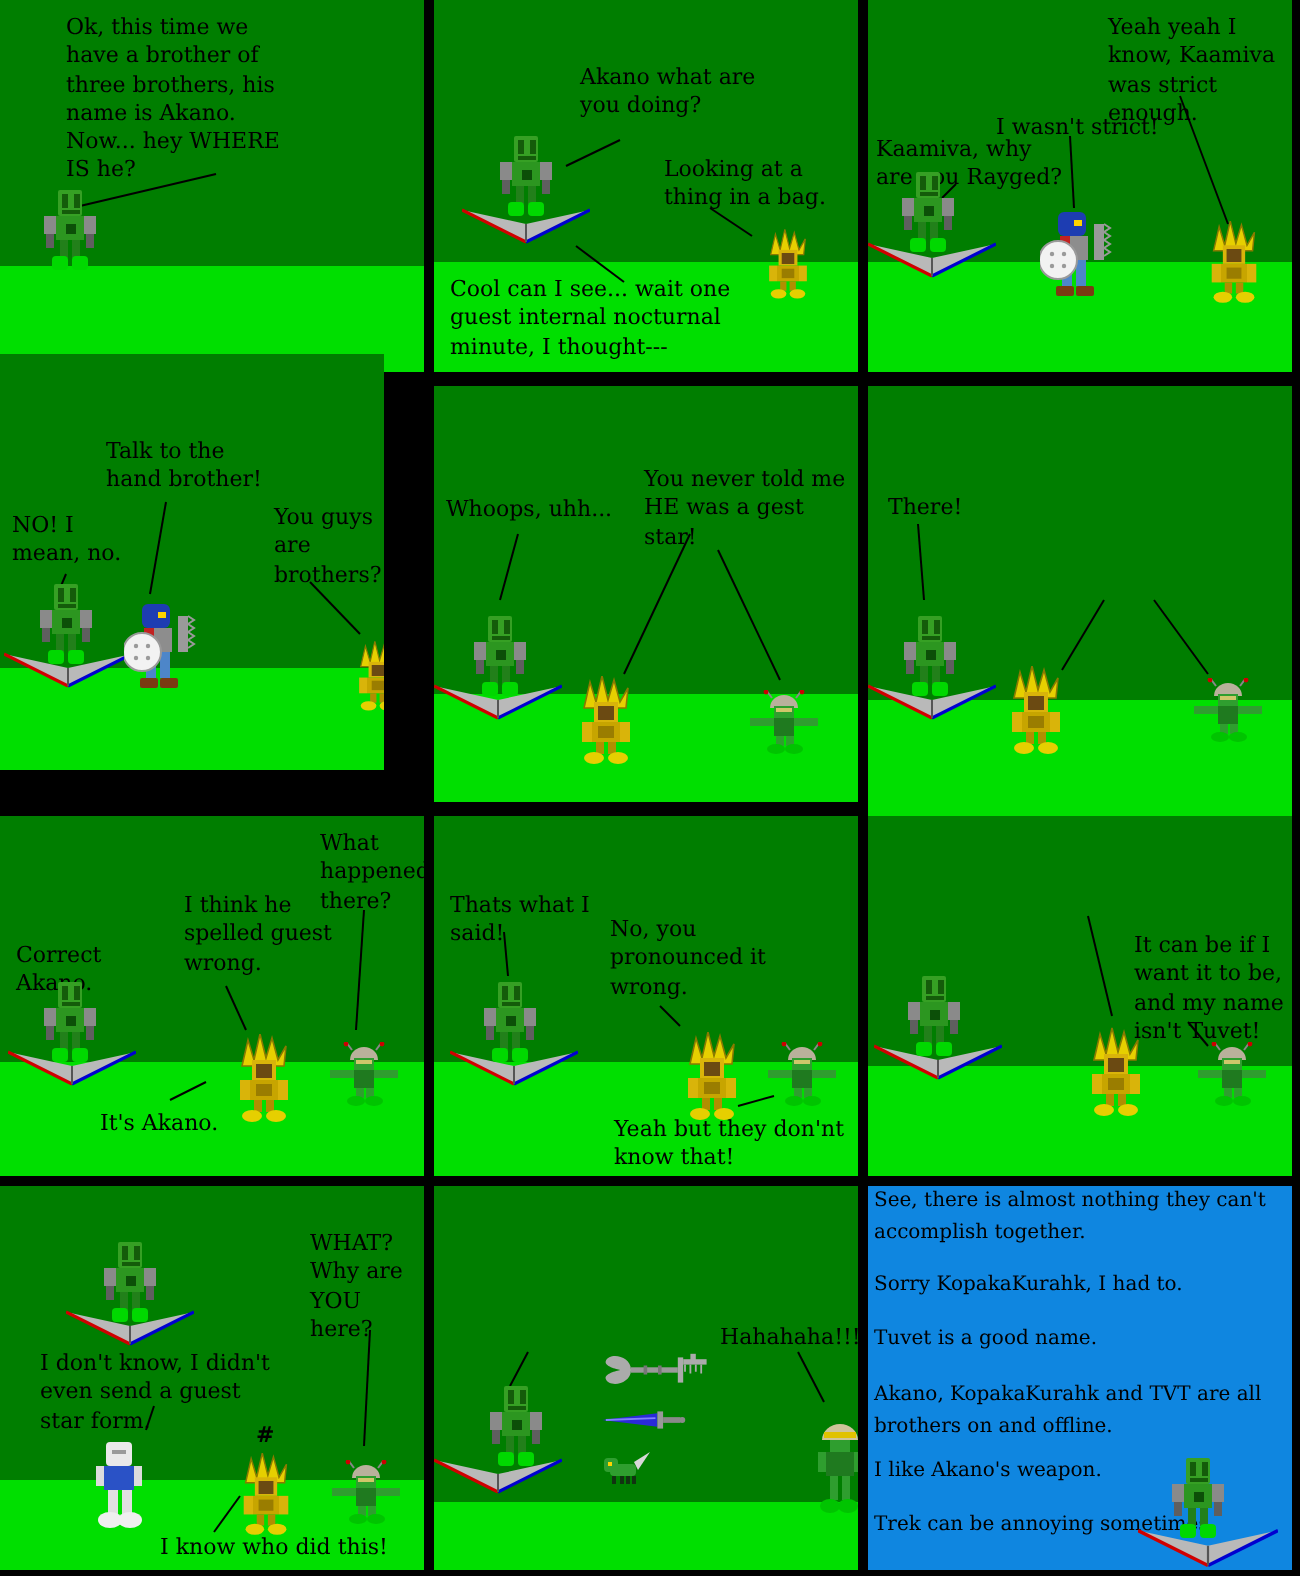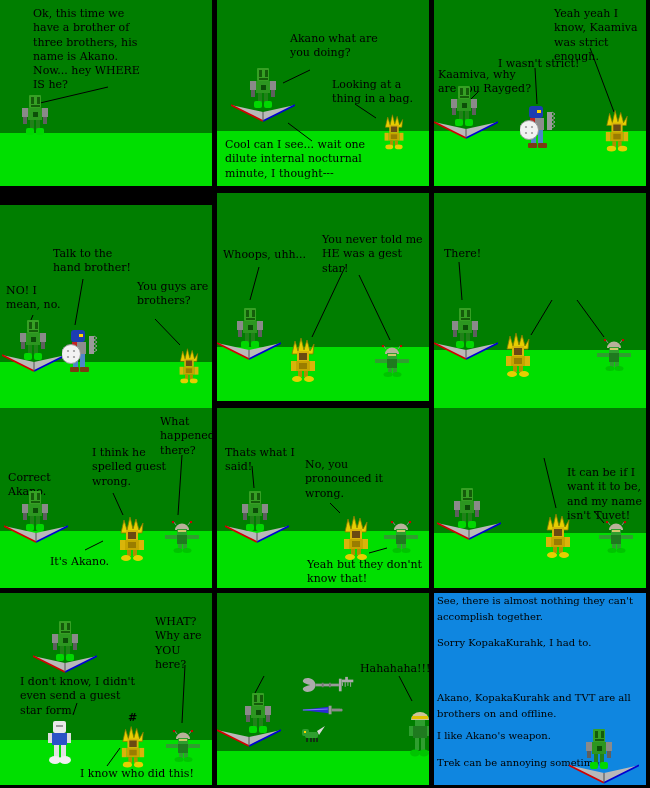--- a/index.html
+++ b/index.html
@@ -164,21 +164,21 @@
     <svg class="lines" width="212" height="186">
       <line x1="93" y1="70" x2="66" y2="83"></line>
       <line x1="138" y1="104" x2="159" y2="118"></line>
       <line x1="95" y1="141" x2="71" y2="123"></line>
     </svg>
     <div class="speech" style="left:73px;top:32px">Akano what are
 you doing?</div>
     <div class="speech" style="left:115px;top:78px">Looking at a
 thing in a bag.</div>
     <div class="speech" style="left:8px;top:138px">Cool can I see... wait one
-dilute internal nocturnal
+guest internal nocturnal
 minute, I thought---</div>
     <svg class="sprite" width="64" height="18" style="left:14px;top:104px">
         <use href="#glider"></use>
       </svg>
     <svg class="sprite" width="26" height="40" style="left:33px;top:68px">
         <use href="#trek"></use>
       </svg>
     <svg class="sprite" width="22" height="36" style="left:166px;top:114px">
         <use href="#akano"></use>
       </svg>
@@ -204,21 +204,21 @@
         <use href="#trek"></use>
       </svg>
     <svg class="sprite" width="36" height="46" style="left:86px;top:106px">
         <use href="#kaamiva"></use>
       </svg>
     <svg class="sprite" width="26" height="42" style="left:170px;top:110px">
         <use href="#akano"></use>
       </svg>
   </div>
 
-  <div class="panel" style="left:0;top:205px;width:212px;height:208px">
+  <div class="panel" style="left:0;top:177px;width:192px;height:208px">
     <div class="ground" style="top:157px"></div>
     <svg class="lines" width="212" height="208">
       <line x1="83" y1="74" x2="75" y2="120"></line>
       <line x1="33" y1="110" x2="28" y2="122"></line>
       <line x1="155" y1="114" x2="180" y2="140"></line>
     </svg>
     <div class="speech" style="left:53px;top:42px">Talk to the
 hand brother!</div>
     <div class="speech" style="left:6px;top:79px">NO! I
 mean, no.</div>
@@ -422,20 +422,21 @@
       </svg>
     <svg class="sprite" width="26" height="50" style="left:190px;top:115px">
         <use href="#soldier"></use>
       </svg>
   </div>
 
   <div class="panel panel--notes" style="left:434px;top:593px;width:212px;height:192px">
     <div class="note" style="left:3px;top:0">See, there is almost nothing they can't
 accomplish together.</div>
     <div class="note" style="left:3px;top:42px">Sorry KopakaKurahk, I had to.</div>
+    <div class="note" style="left:3px;top:69px">Tuvet is a good name.</div>
     <div class="note" style="left:3px;top:97px">Akano, KopakaKurahk and TVT are all
 brothers on and offline.</div>
     <div class="note" style="left:3px;top:135px">I like Akano's weapon.</div>
     <div class="note" style="left:3px;top:162px">Trek can be annoying sometimes.</div>
     <svg class="sprite" width="70" height="20" style="left:135px;top:171px">
         <use href="#glider"></use>
       </svg>
     <svg class="sprite" width="26" height="40" style="left:152px;top:136px">
         <use href="#trek"></use>
       </svg>

